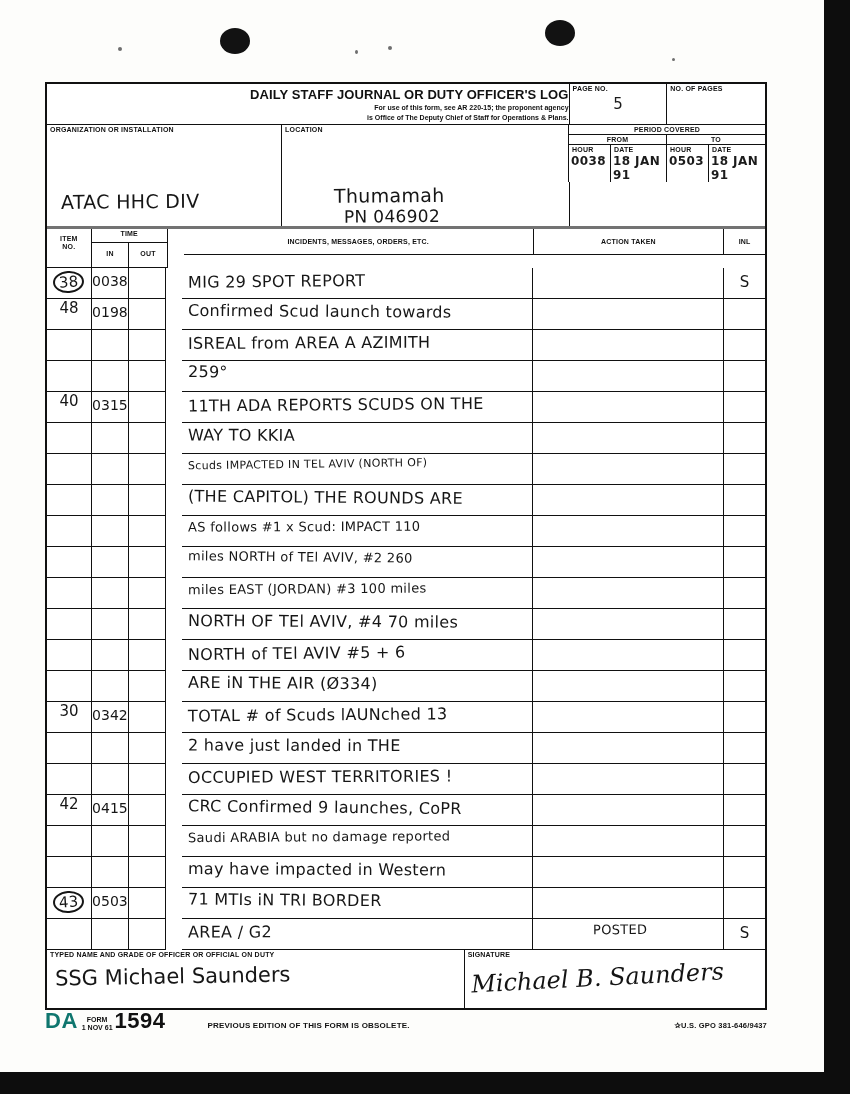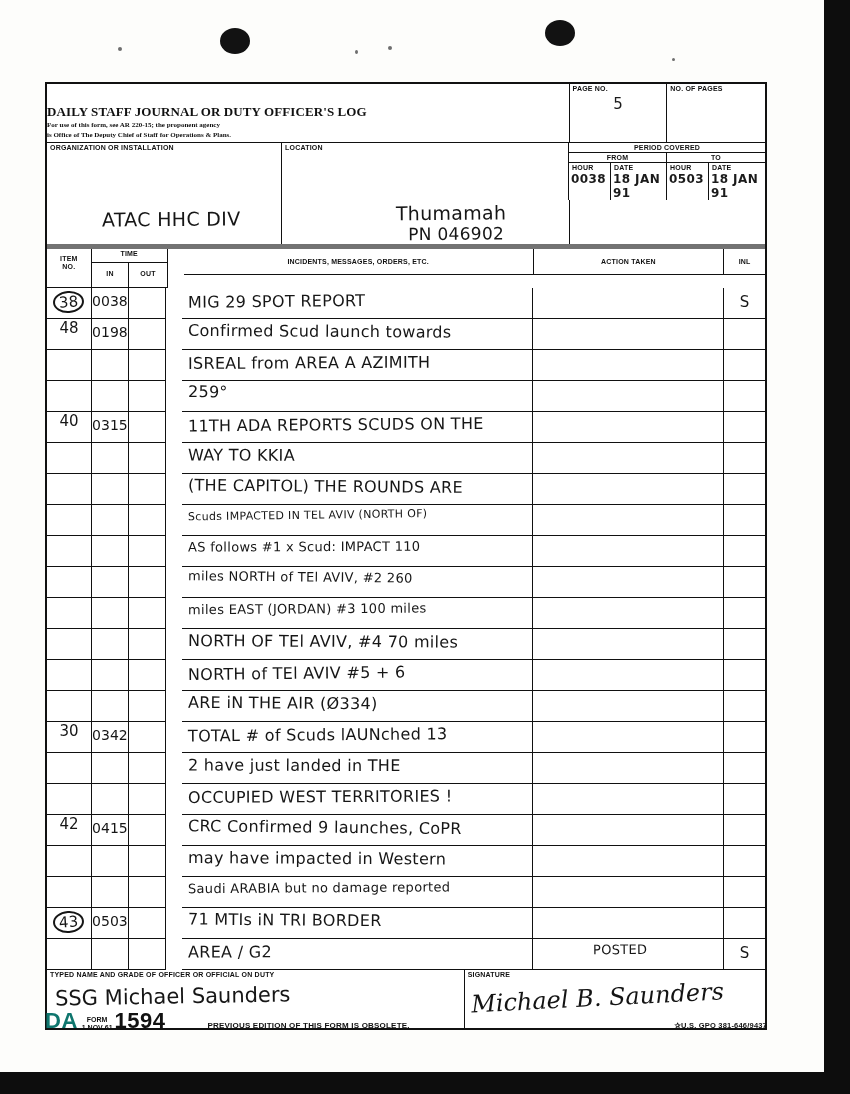--- a/index.html
+++ b/index.html
@@ -72,21 +72,21 @@
     font-weight: bold;
     letter-spacing: .2px;
     color: #111;
     padding: 1px 3px 0 3px;
     line-height: 8px;
     text-transform: uppercase;
   }
   .lbl-c { text-align: center; }
 
   
-  .title-block { width: 524px; padding: 20px 0 2px 0; text-align: left; font-family: Liberation Serif, serif; }
+  .title-block { width: 524px; padding: 3px 0 2px 0; text-align: right; }
   .title-main {
     font-size: 13px;
     font-weight: bold;
     letter-spacing: .1px;
     color: #111;
   }
   .title-sub {
     font-size: 7px;
     font-weight: bold;
     line-height: 9px;
@@ -277,21 +277,21 @@
             <div class="hw hw-sm" style="padding-left:2px">0503</div>
           </div>
           <div class="cell" style="width:56px">
             <div class="lbl">DATE</div>
             <div class="hw hw-sm" style="padding-left:2px">18 JAN 91</div>
           </div>
         </div>
       </div>
     </div>
 
-    <div class="row brd-b" style="border-bottom:5px solid #737373;text-align:center;">
+    <div class="row brd-b" style="border-bottom:3px solid #737373;">
       <div class="cell org" style="height:44px">
         <div class="entry" style="font-size:19px;padding-top:8px;padding-left:14px;">ATAC  HHC DIV</div>
       </div>
       <div class="cell loc" style="height:44px">
         <div class="entry" style="font-size:19px;padding-top:2px;padding-left:52px;">Thumamah</div>
         <div class="entry" style="font-size:17px;padding-top:0;padding-left:62px;">PN 046902</div>
       </div>
       <div class="cell period" style="height:44px"></div>
     </div>
 
@@ -389,31 +389,31 @@
             <div class="entry" style="transform: rotate(0.2deg);">WAY TO KKIA</div>
           </div>
           <div class="cell c-act"></div>
           <div class="cell c-inl num-wrap"></div>
         </div>
         <div class="row brow">
           <div class="cell c-item num-wrap"></div>
           <div class="cell c-in"></div>
           <div class="cell c-out"></div>
           <div class="cell c-inc">
+            <div class="entry smalltext tinytext" style="transform: rotate(-0.8deg);">Scuds IMPACTED IN TEL AVIV (NORTH OF)</div>
+          </div>
+          <div class="cell c-act"></div>
+          <div class="cell c-inl num-wrap"></div>
+        </div>
+        <div class="row brow">
+          <div class="cell c-item num-wrap"></div>
+          <div class="cell c-in"></div>
+          <div class="cell c-out"></div>
+          <div class="cell c-inc">
             <div class="entry" style="transform: rotate(0.5deg);">(THE CAPITOL) THE ROUNDS ARE</div>
-          </div>
-          <div class="cell c-act"></div>
-          <div class="cell c-inl num-wrap"></div>
-        </div>
-        <div class="row brow">
-          <div class="cell c-item num-wrap"></div>
-          <div class="cell c-in"></div>
-          <div class="cell c-out"></div>
-          <div class="cell c-inc">
-            <div class="entry smalltext tinytext" style="transform: rotate(-0.8deg);">Scuds IMPACTED IN TEL AVIV (NORTH OF)</div>
           </div>
           <div class="cell c-act"></div>
           <div class="cell c-inl num-wrap"></div>
         </div>
         <div class="row brow">
           <div class="cell c-item num-wrap"></div>
           <div class="cell c-in"></div>
           <div class="cell c-out"></div>
           <div class="cell c-inc">
             <div class="entry smalltext" style="transform: rotate(-0.2deg);">AS follows #1 x Scud: IMPACT 110</div>
@@ -513,31 +513,31 @@
             <div class="entry" style="transform: rotate(0.6deg);">CRC Confirmed 9 launches, CoPR</div>
           </div>
           <div class="cell c-act"></div>
           <div class="cell c-inl num-wrap"></div>
         </div>
         <div class="row brow">
           <div class="cell c-item num-wrap"></div>
           <div class="cell c-in"></div>
           <div class="cell c-out"></div>
           <div class="cell c-inc">
+            <div class="entry smalltext" style="transform: rotate(-0.4deg);">Saudi ARABIA but no damage reported</div>
+          </div>
+          <div class="cell c-act"></div>
+          <div class="cell c-inl num-wrap"></div>
+        </div>
+        <div class="row brow">
+          <div class="cell c-item num-wrap"></div>
+          <div class="cell c-in"></div>
+          <div class="cell c-out"></div>
+          <div class="cell c-inc">
             <div class="entry" style="transform: rotate(0.3deg);">may have impacted in Western</div>
-          </div>
-          <div class="cell c-act"></div>
-          <div class="cell c-inl num-wrap"></div>
-        </div>
-        <div class="row brow">
-          <div class="cell c-item num-wrap"></div>
-          <div class="cell c-in"></div>
-          <div class="cell c-out"></div>
-          <div class="cell c-inc">
-            <div class="entry smalltext" style="transform: rotate(-0.4deg);">Saudi ARABIA but no damage reported</div>
           </div>
           <div class="cell c-act"></div>
           <div class="cell c-inl num-wrap"></div>
         </div>
         <div class="row brow">
           <div class="cell c-item num-wrap"><span class="num circled">43</span></div>
           <div class="cell c-in">
             <div class="num" style="font-size: 14px;">0503</div>
           </div>
           <div class="cell c-out"></div>

